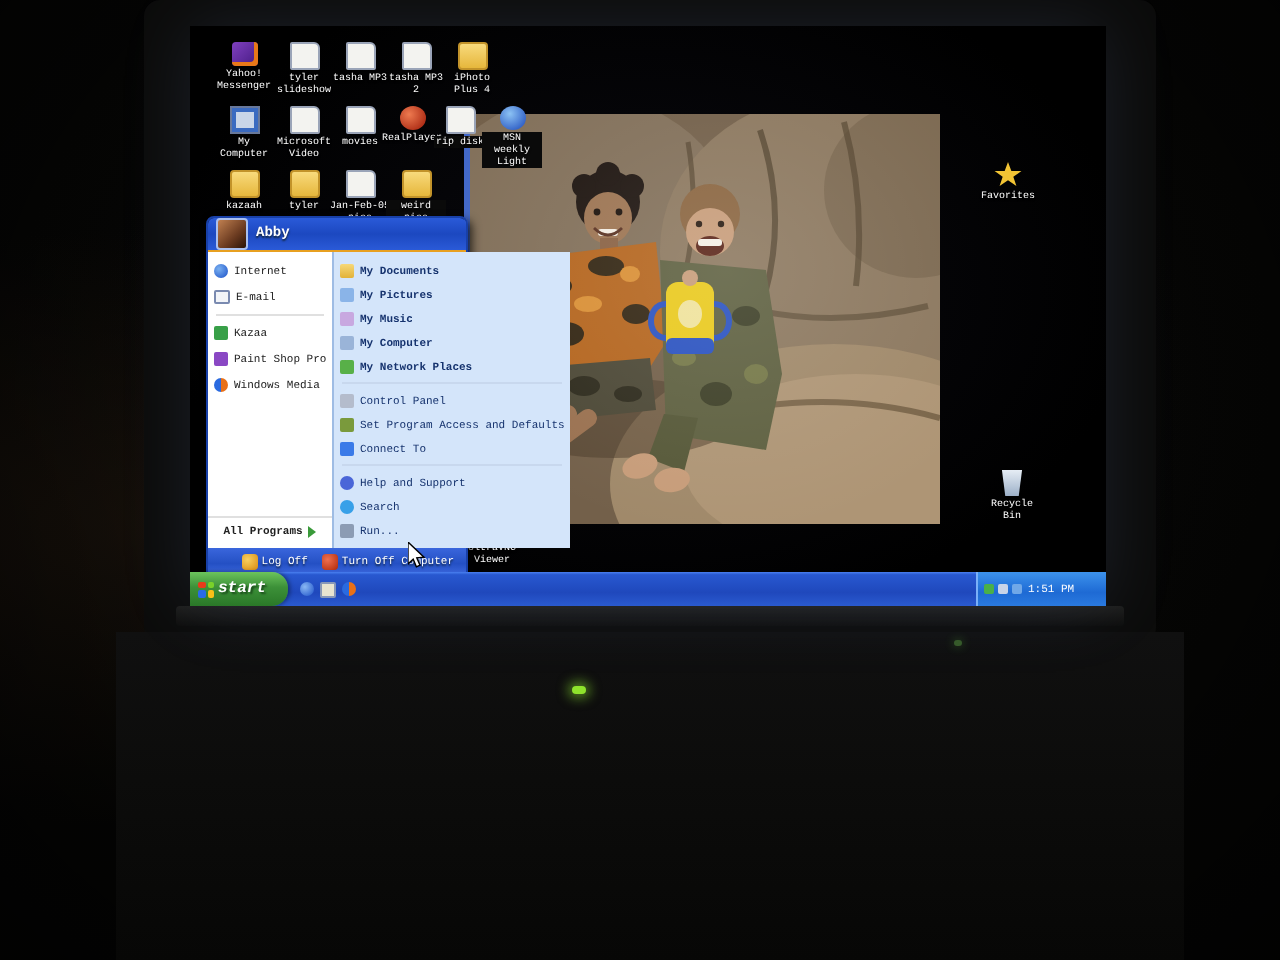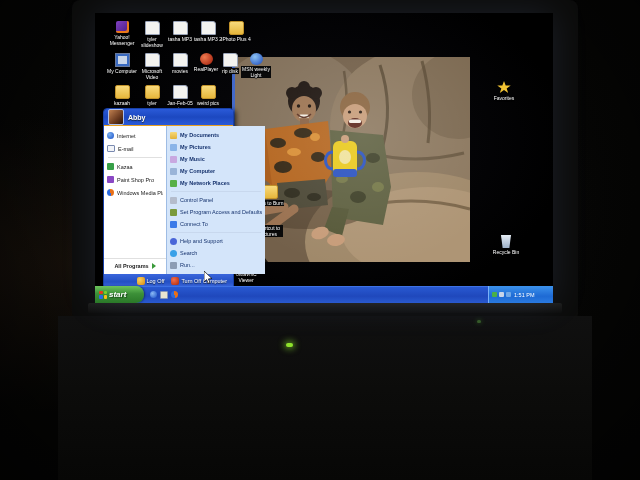--- a/index.html
+++ b/index.html
@@ -19,21 +19,21 @@
   .led{position:absolute;border-radius:2px;z-index:3;}
   .led-power{left:286px;top:343px;width:7px;height:4px;background:#8ee32c;
     box-shadow:0 0 6px 2px rgba(140,230,50,.55);}
   .led-side{left:477px;top:320px;width:4px;height:3px;background:#4f8a3a;opacity:.6;
     box-shadow:0 0 4px 1px rgba(90,180,60,.35);}
   .vignette{position:absolute;inset:0;z-index:1;pointer-events:none;
     background:radial-gradient(ellipse at 50% 42%, transparent 52%, rgba(0,0,0,.7) 100%);}
 
   
   .screen{position:absolute;left:95px;top:13px;width:458px;height:290px;z-index:2;
-    background:#737373;box-shadow:0 0 34px rgba(120,150,220,.14);overflow:hidden;}
+    background:#737373;box-shadow:0 0 34px rgba(120,150,220,.14);overflow:hidden;font-family:Liberation Mono, monospace;}
   .desktop{position:absolute;inset:0;
     background:radial-gradient(ellipse at 50% 45%, #0a0a10 0%, #000 75%);}
 
   
   .wallpaper{position:absolute;left:137px;top:44px;width:238px;height:205px;z-index:1;}
 
   
   .dicon{position:absolute;width:30px;display:flex;flex-direction:column;align-items:center;
     gap:1px;z-index:3;cursor:default;}
   .glyph{width:13px;height:12px;display:block;}

